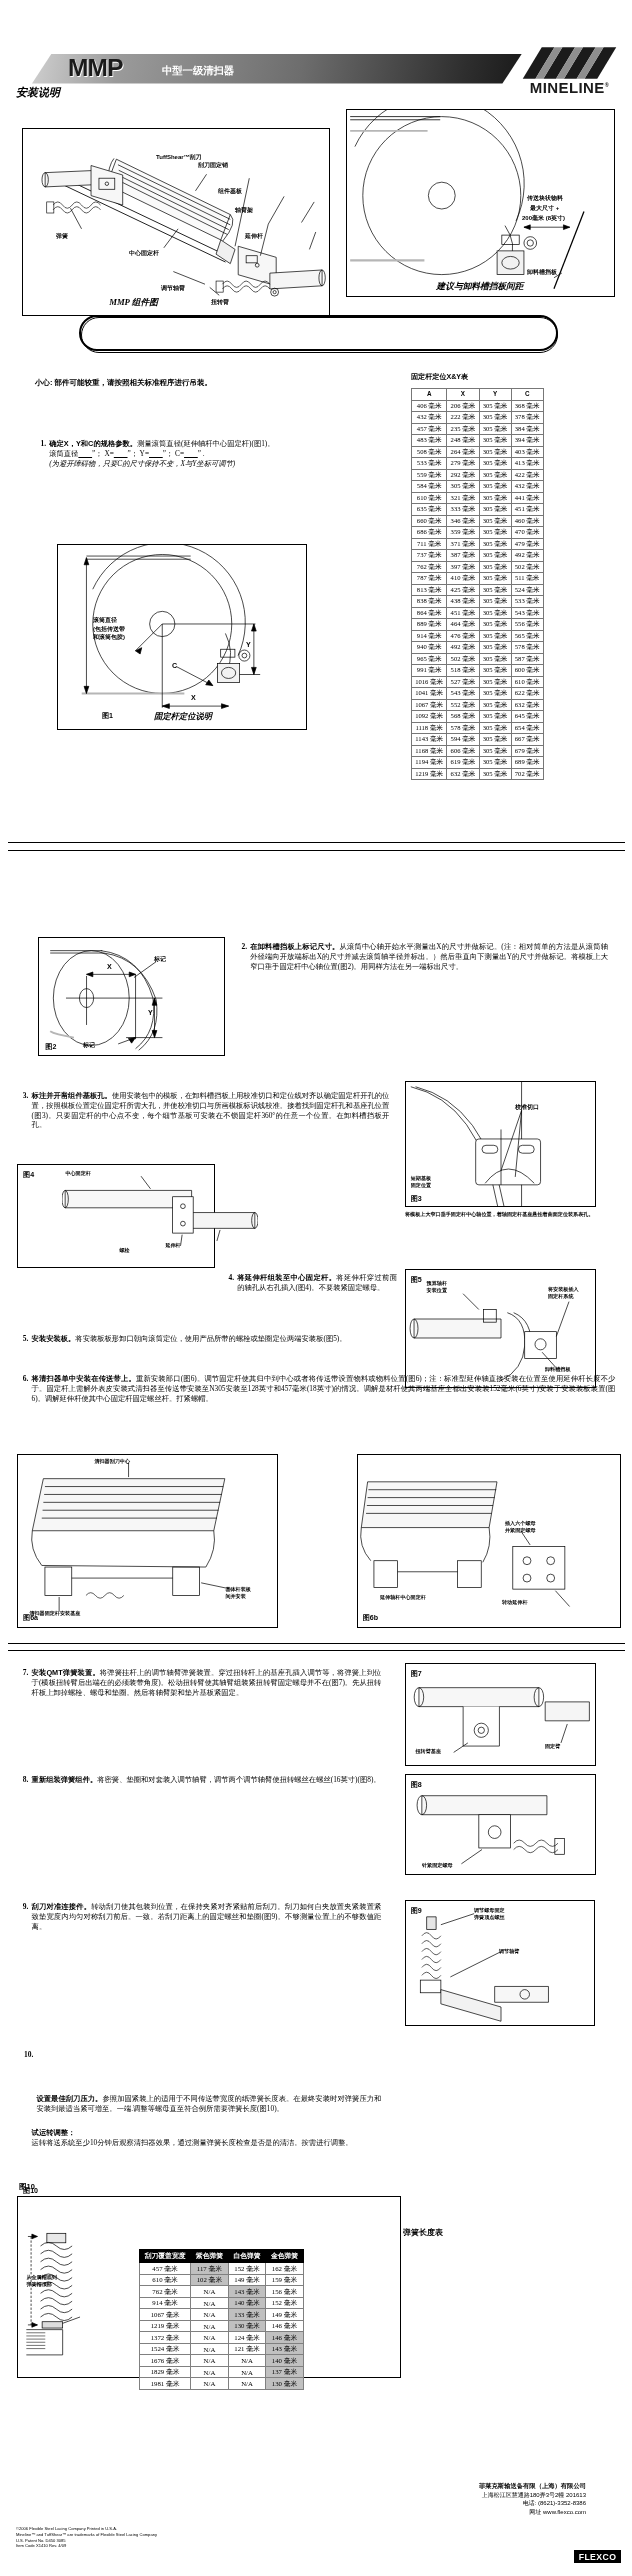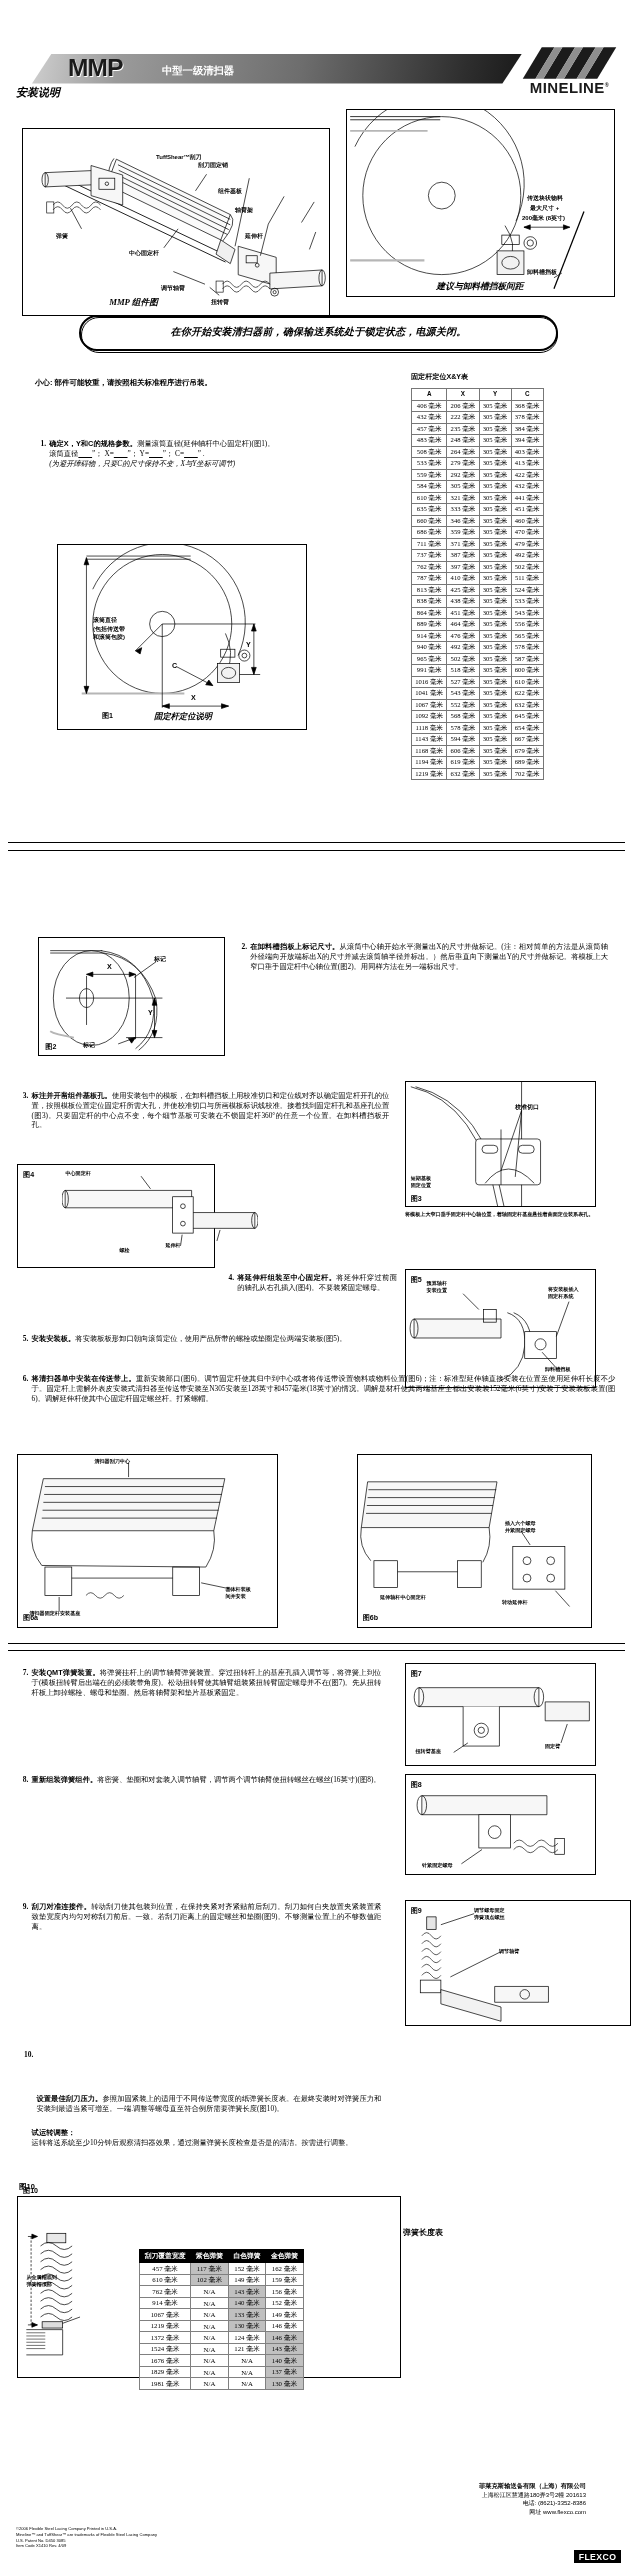--- a/index.html
+++ b/index.html
@@ -284,21 +284,20 @@
     <div class="calloutzh" style="left:180px;top:84px;">传送块状物料</div>
     <div class="calloutzh" style="left:183px;top:94px;">最大尺寸 +</div>
     <div class="calloutzh" style="left:175px;top:104px;">200毫米 (8英寸)</div>
     <div class="calloutzh" style="left:180px;top:158px;">卸料槽挡板</div>
     <div class="figcap" style="left:54px;top:171px;width:158px;font-size:8.7px;">建议与卸料槽挡板间距</div>
   </div>
 
   <div class="warnwrap">
     <div class="warnpill"></div>
     <div class="warnpill2"></div>
-    <div class="warntext">在你开始安装清扫器前，确保输送系统处于锁定状态，电源关闭。</div>
   </div>
 
   <div class="caution" style="left:35px;top:378px;">小心: 部件可能较重，请按照相关标准程序进行吊装。</div>
 
   <div class="xytitle" style="left:411px;top:372px;">固定杆定位X&amp;Y表</div>
   <table class="xy" style="left:411px;top:388px;">
     <thead>
       <tr>
         <th>A</th>
         <th>X</th>
@@ -723,21 +722,21 @@
         <line x1="52" y1="198" x2="52" y2="180"></line>
         <line x1="270" y1="170" x2="232" y2="162"></line>
       </g>
     </svg>
     <div class="calloutsm" style="left:76px;top:3.2px;">清扫器刮刀中心</div>
     <div class="calloutsm" style="left:11px;top:155px;">清扫器固定杆安装基座</div>
     <div class="calloutsm" style="left:207px;top:131px;">基体杆装板<br>间并安装</div>
     <div class="figlabel" style="left:4.7px;top:158px;font-size:7.1px;">图6a</div>
   </div>
 
-  <div class="figbox" style="left:357px;top:1454px;width:235px;height:174px;">
+  <div class="figbox" style="left:357px;top:1454px;width:264px;height:174px;">
     <svg width="237" height="172" viewBox="0 0 300 218">
       <g class="ln" stroke-width="0.9">
         <path d="M12 34 L176 34 L166 92 L4 92 Z" fill="#f7f7f7"></path>
         <path d="M13 44 L175 44"></path>
           <path d="M12 54 L173 54"></path>
           <path d="M11 64 L171 64"></path>
         <path d="M10 74 L169 74"></path>
         <path d="M4 92 Q0 116 16 134"></path>
         <path d="M166 92 Q170 116 158 136"></path>
         <rect x="20" y="134" width="30" height="34"></rect>
@@ -813,21 +812,21 @@
     <div class="figlabel" style="left:4.7px;top:4.7px;font-size:7.1px;">图8</div>
   </div>
 
   <div class="step" style="left:17.4px;top:1902px;width:364px;">
     <div class="num">9.</div>
     <div class="body">
       <b>刮刀对准连接件。</b><span>转动刮刀使其包装到位置，在保持夹紧对齐紧贴前后刮刀。刮刀如何自夹放置夹紧装置紧致垫宽度内均匀对称刮刀前后。一致。若刮刀距离上的固定螺丝和垫圈(图9)。不够测量位置上的不够数值距离。</span>
     </div>
   </div>
 
-  <div class="figbox" style="left:405px;top:1900px;width:226px;height:126px;">
+  <div class="figbox" style="left:405px;top:1900px;width:190px;height:126px;">
     <svg width="190" height="125" viewBox="0 0 240 158">
       <g class="ln" stroke-width="0.9">
         <path d="M26 20 L38 20 L38 36 L26 36 Z" fill="#e6e6e6"></path>
         <g stroke-width="0.8">
           <path d="M20 44 q6 -8 12 0 q6 8 12 0"></path>
           <path d="M20 54 q6 -8 12 0 q6 8 12 0"></path>
           <path d="M20 64 q6 -8 12 0 q6 8 12 0"></path>
           <path d="M20 74 q6 -8 12 0 q6 8 12 0"></path>
           <path d="M20 84 q6 -8 12 0 q6 8 12 0"></path>
           <path d="M20 94 q6 -8 12 0 q6 8 12 0"></path>

